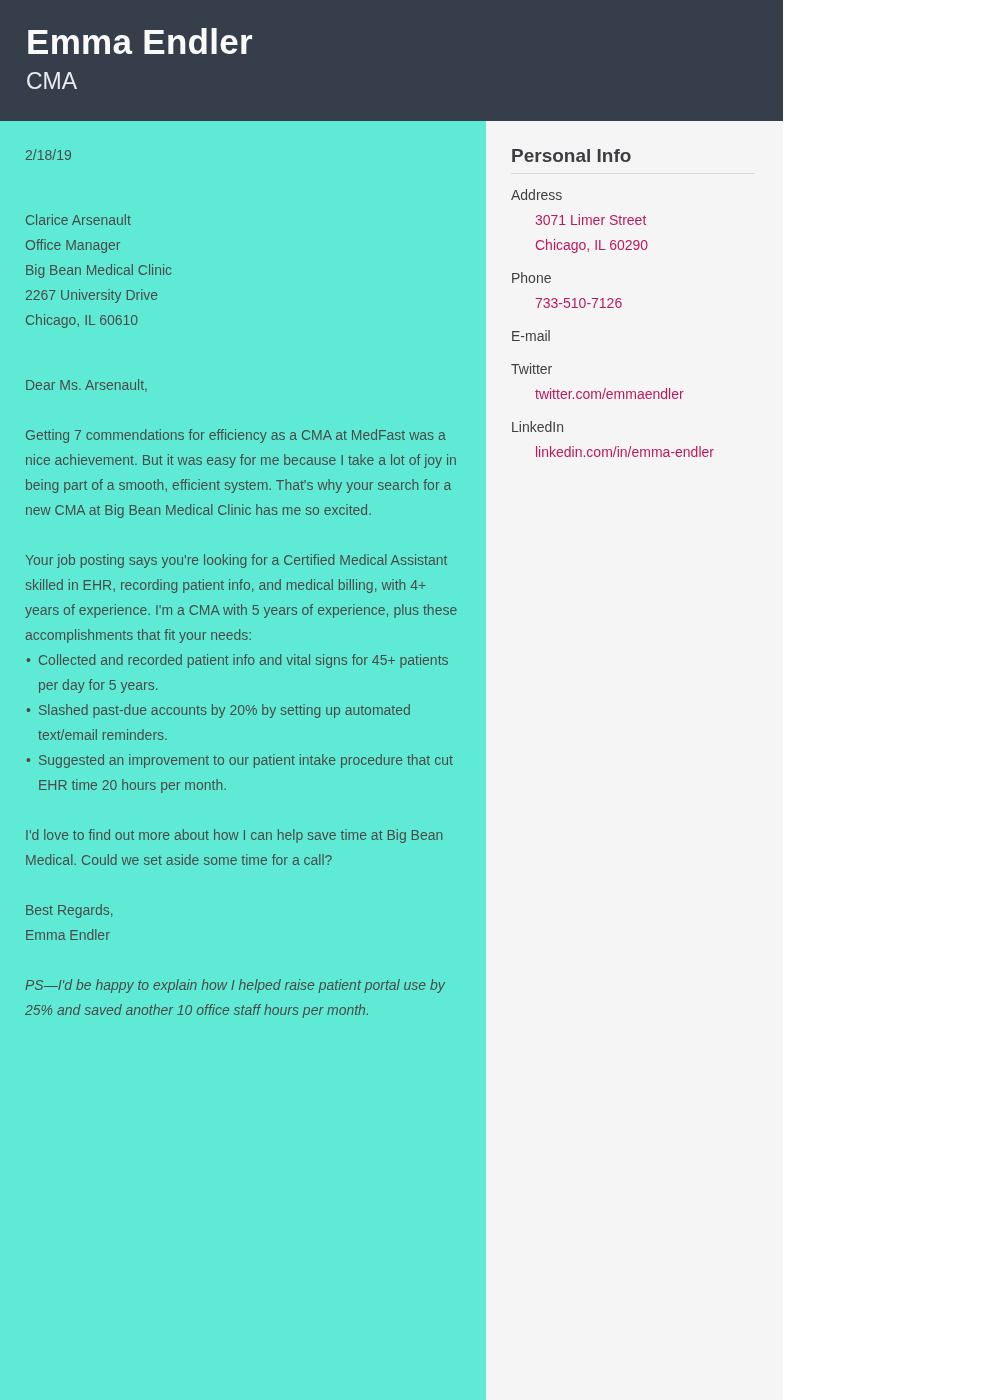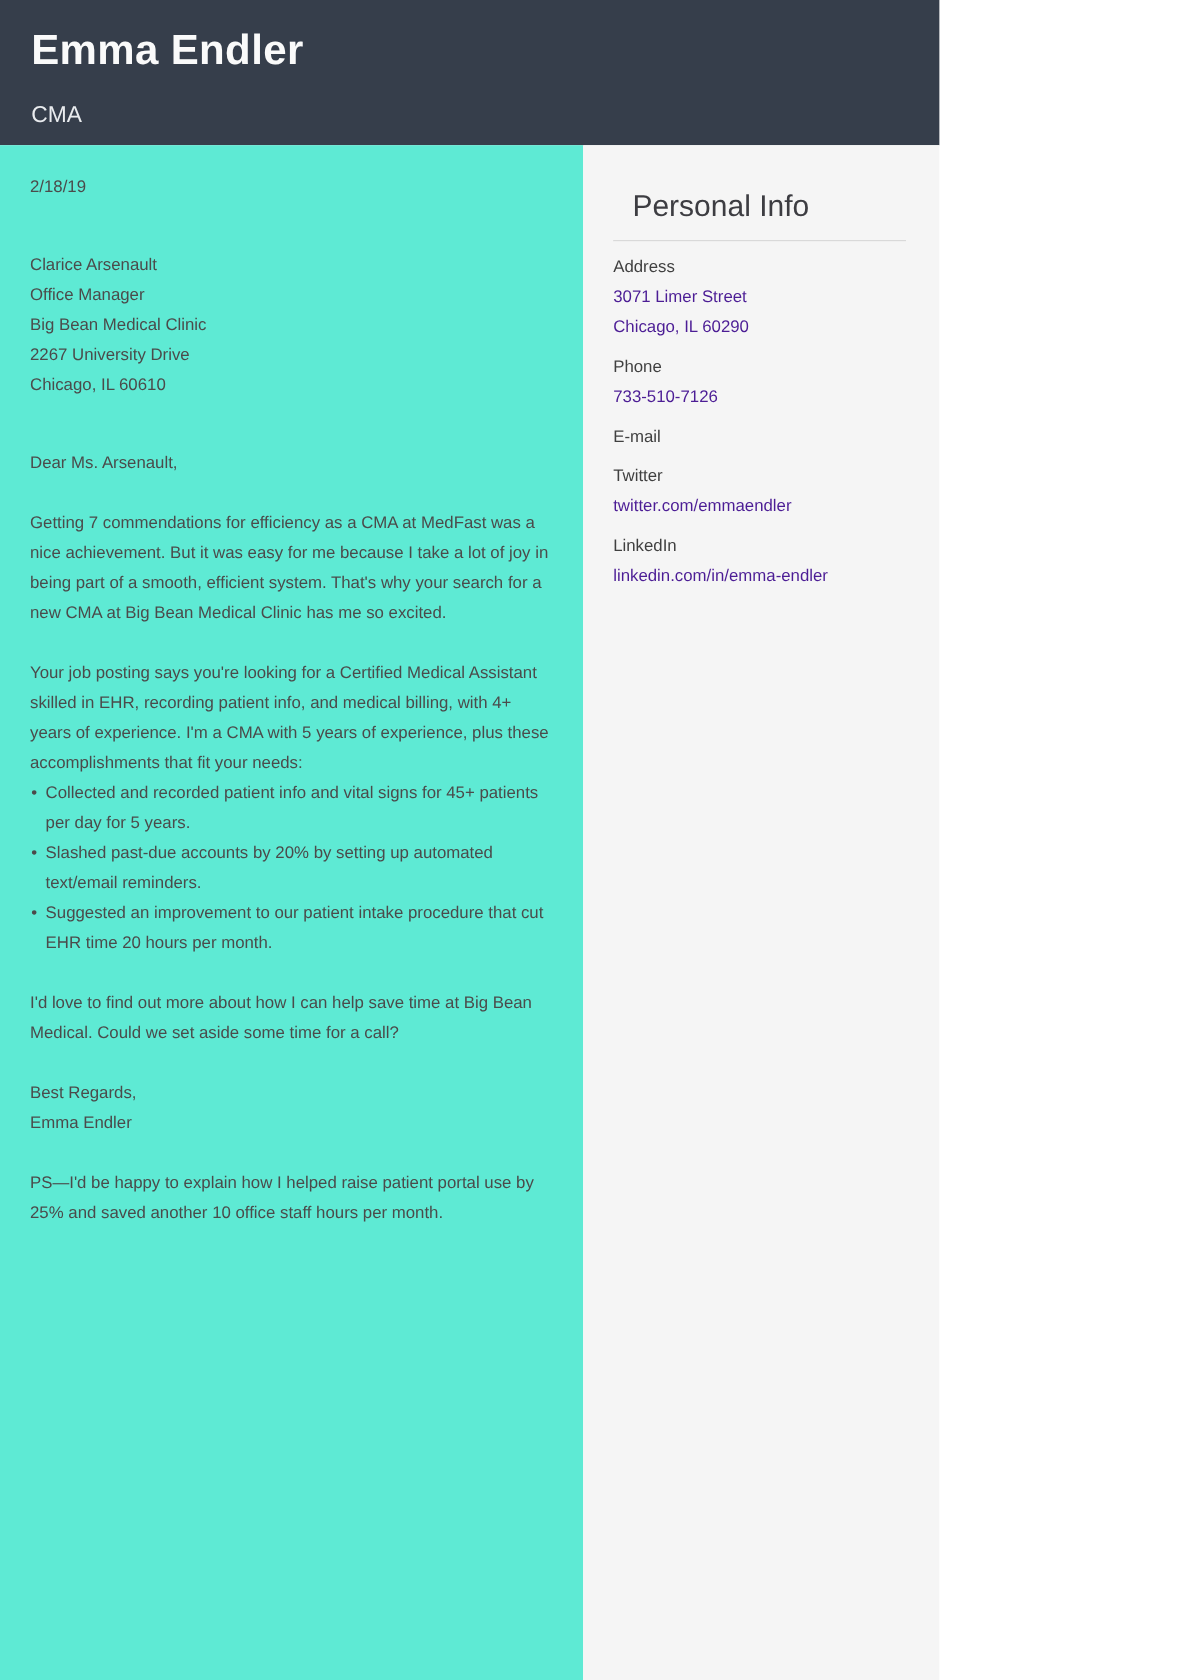--- a/index.html
+++ b/index.html
@@ -28,23 +28,23 @@
   }
   .name {
     margin: 0;
     color: #fafafa;
     font-size: 35px;
     font-weight: 700;
     line-height: 42px;
     letter-spacing: 0.3px;
   }
   .job-title {
-    margin-top: 23px;
+    margin-top: 7px;
     color: #e9ebee;
-    font-size: 19px;
+    font-size: 23px;
     font-weight: 400;
     line-height: 22px;
   }
 
   
   .content {
     flex: 1 1 auto;
     display: flex;
     min-height: 0;
   }
@@ -72,53 +72,54 @@
     padding-left: 13px;
     margin: 0;
   }
   .bullets .dot {
     position: absolute;
     left: 1px;
     top: 0;
   }
   .sign-block { margin: 25px 0 0 0; }
   .sign-block p { margin: 0; }
-  .ps { margin: 25px 0 0 0; }
+  .ps { margin: 25px 0 0 0; font-style: italic; }
 
   
   .sidebar {
     flex: 0 0 297px;
     width: 297px;
     background: #f5f5f5;
     padding: 23px 28px 0 25px;
     color: #4b4b4b;
     font-size: 14px;
     line-height: 25px;
   }
   .sidebar-heading {
-    margin: 16px;
+    margin: 0;
     color: #3d3d42;
-    font-size: 25px;
-    font-weight: 400;
+    font-size: 19px;
+    font-weight: 700;
     line-height: 24px;
   }
   .sidebar-divider {
     border: none;
     border-top: 1px solid #d9d9d9;
     margin: 5px 0 9px 0;
   }
   .info-group { margin-top: 8px; }
   .info-label {
     font-weight: 400;
     color: #404040;
     line-height: 25px;
   }
   .info-value {
-    color: #4c1d95;
-    line-height: 25px;
+    color: #be185d;
+    line-height: 25px;
+    margin-left: 24px;
   }
 </style>
 </head>
 <body>
 
 <div class="page">
 
   <div class="header">
     <h1 class="name">Emma Endler</h1>
     <div class="job-title">CMA</div>

